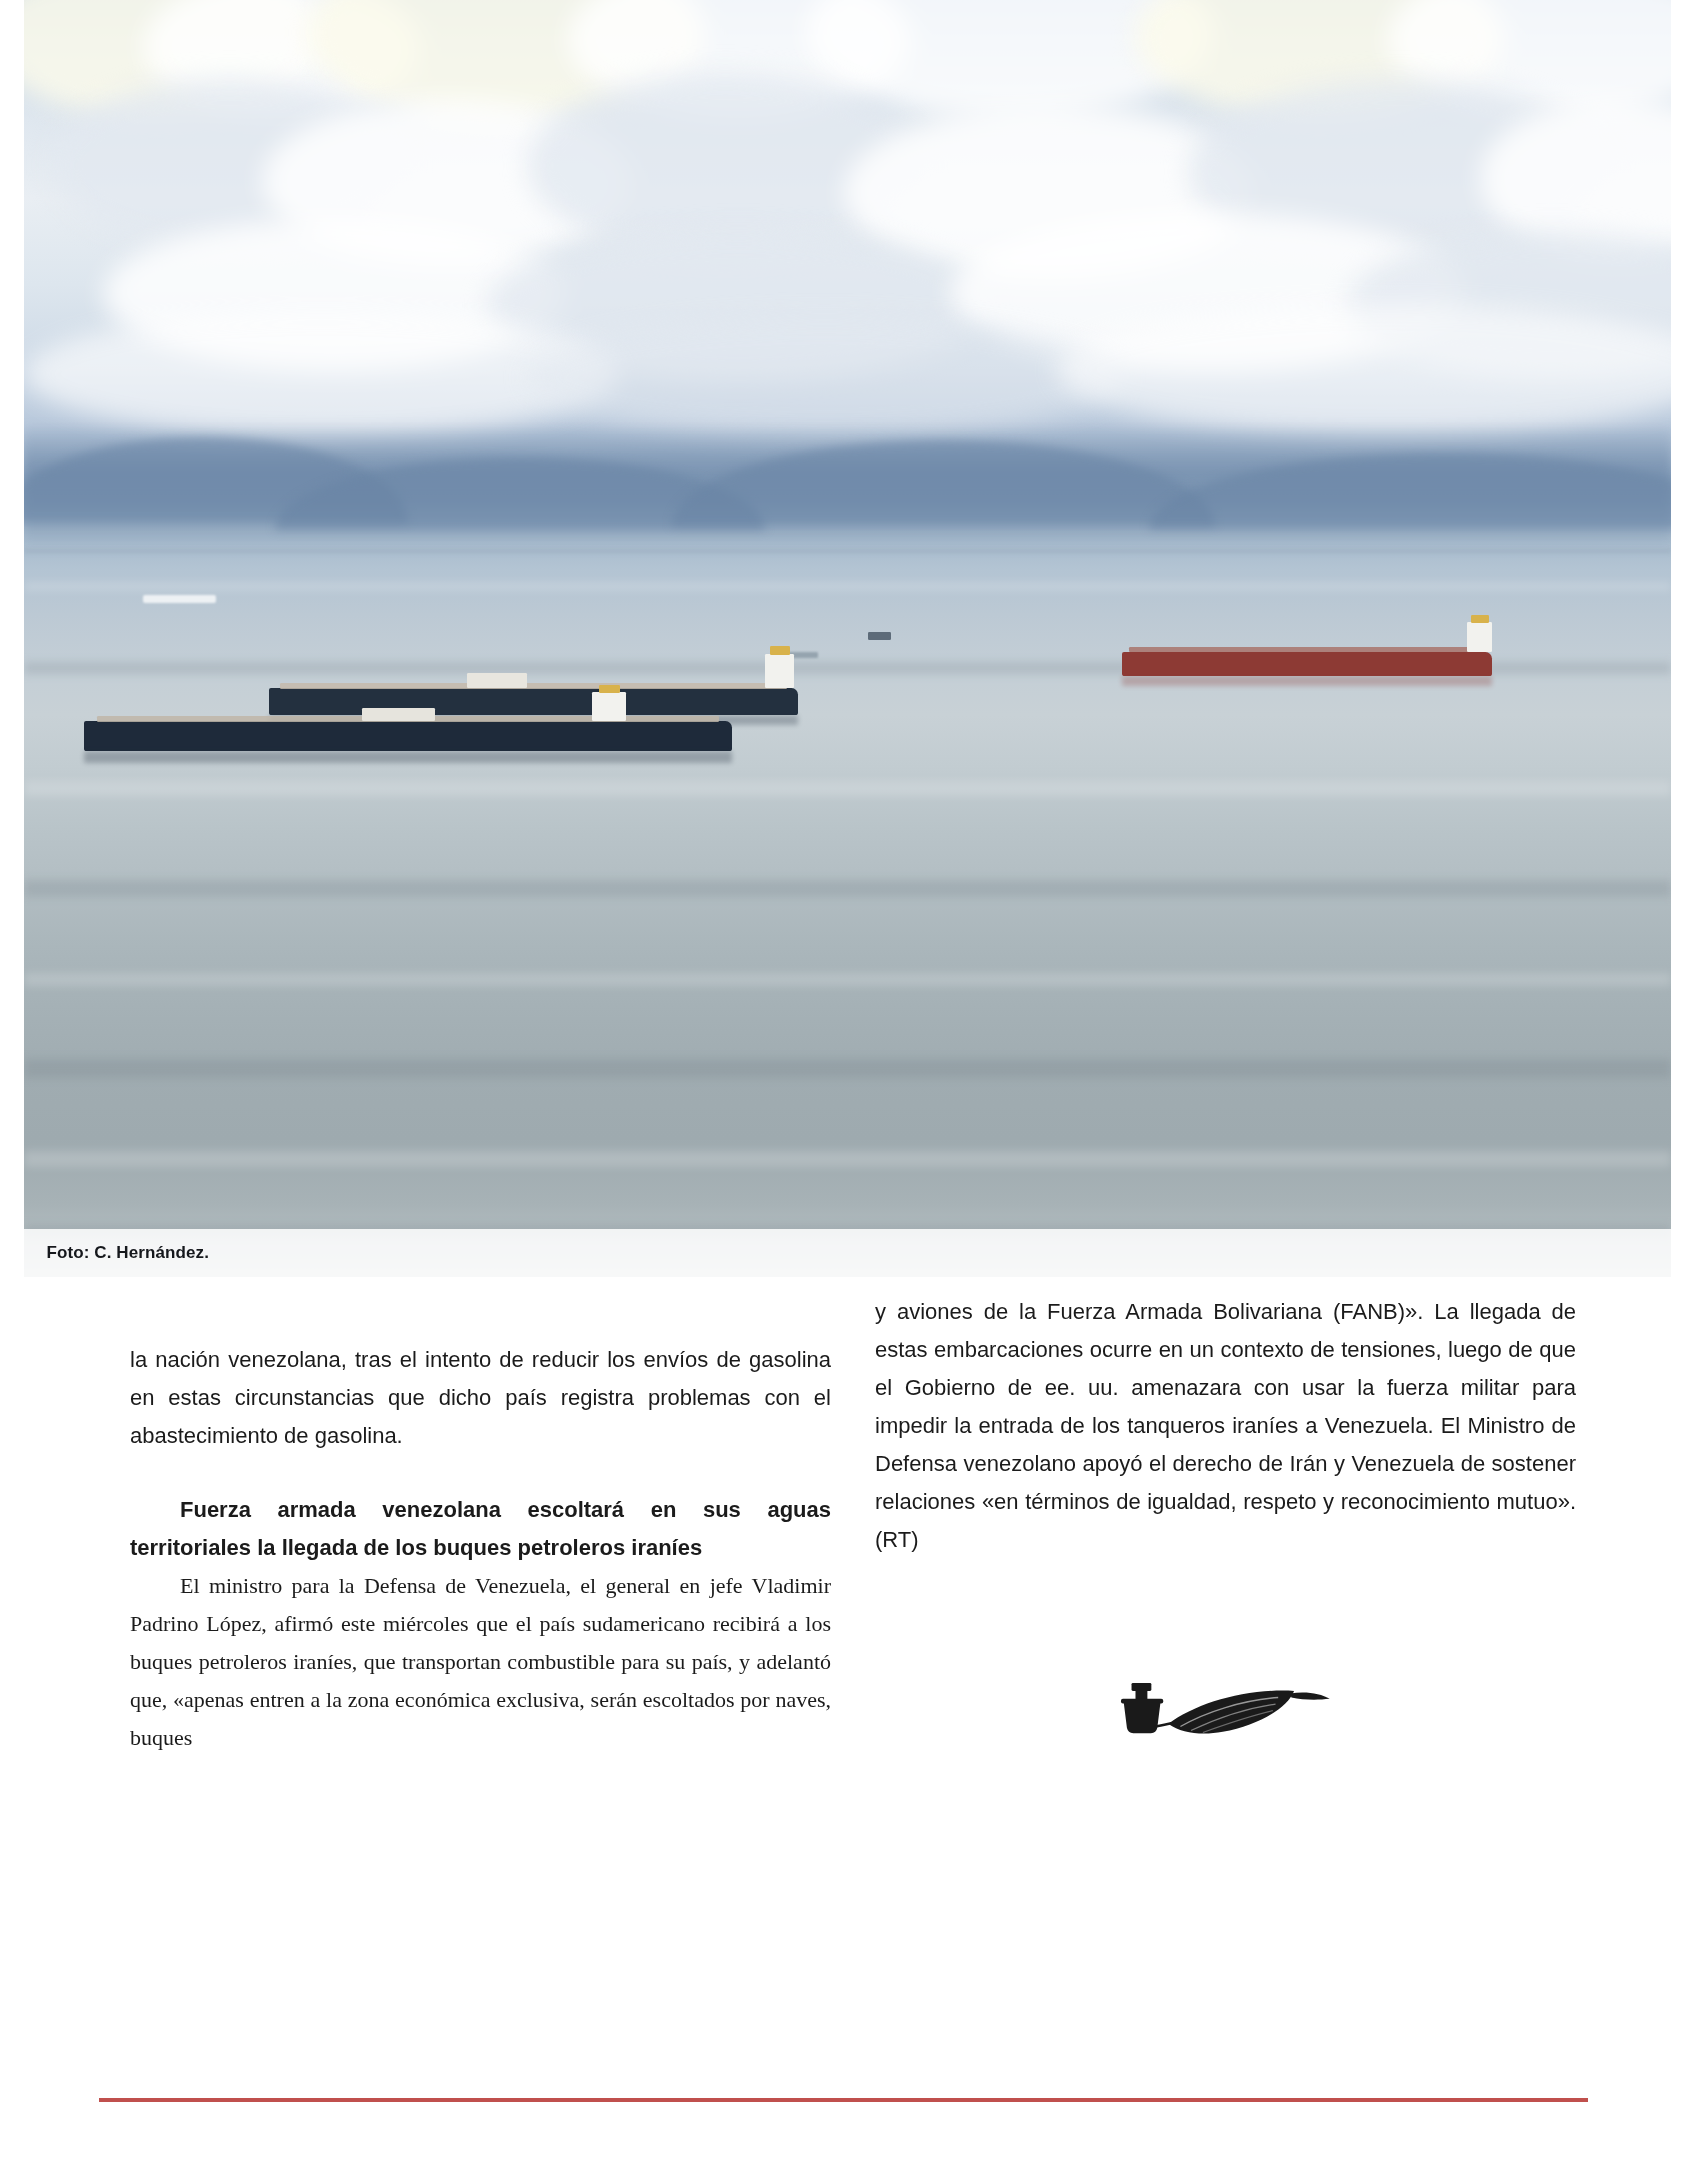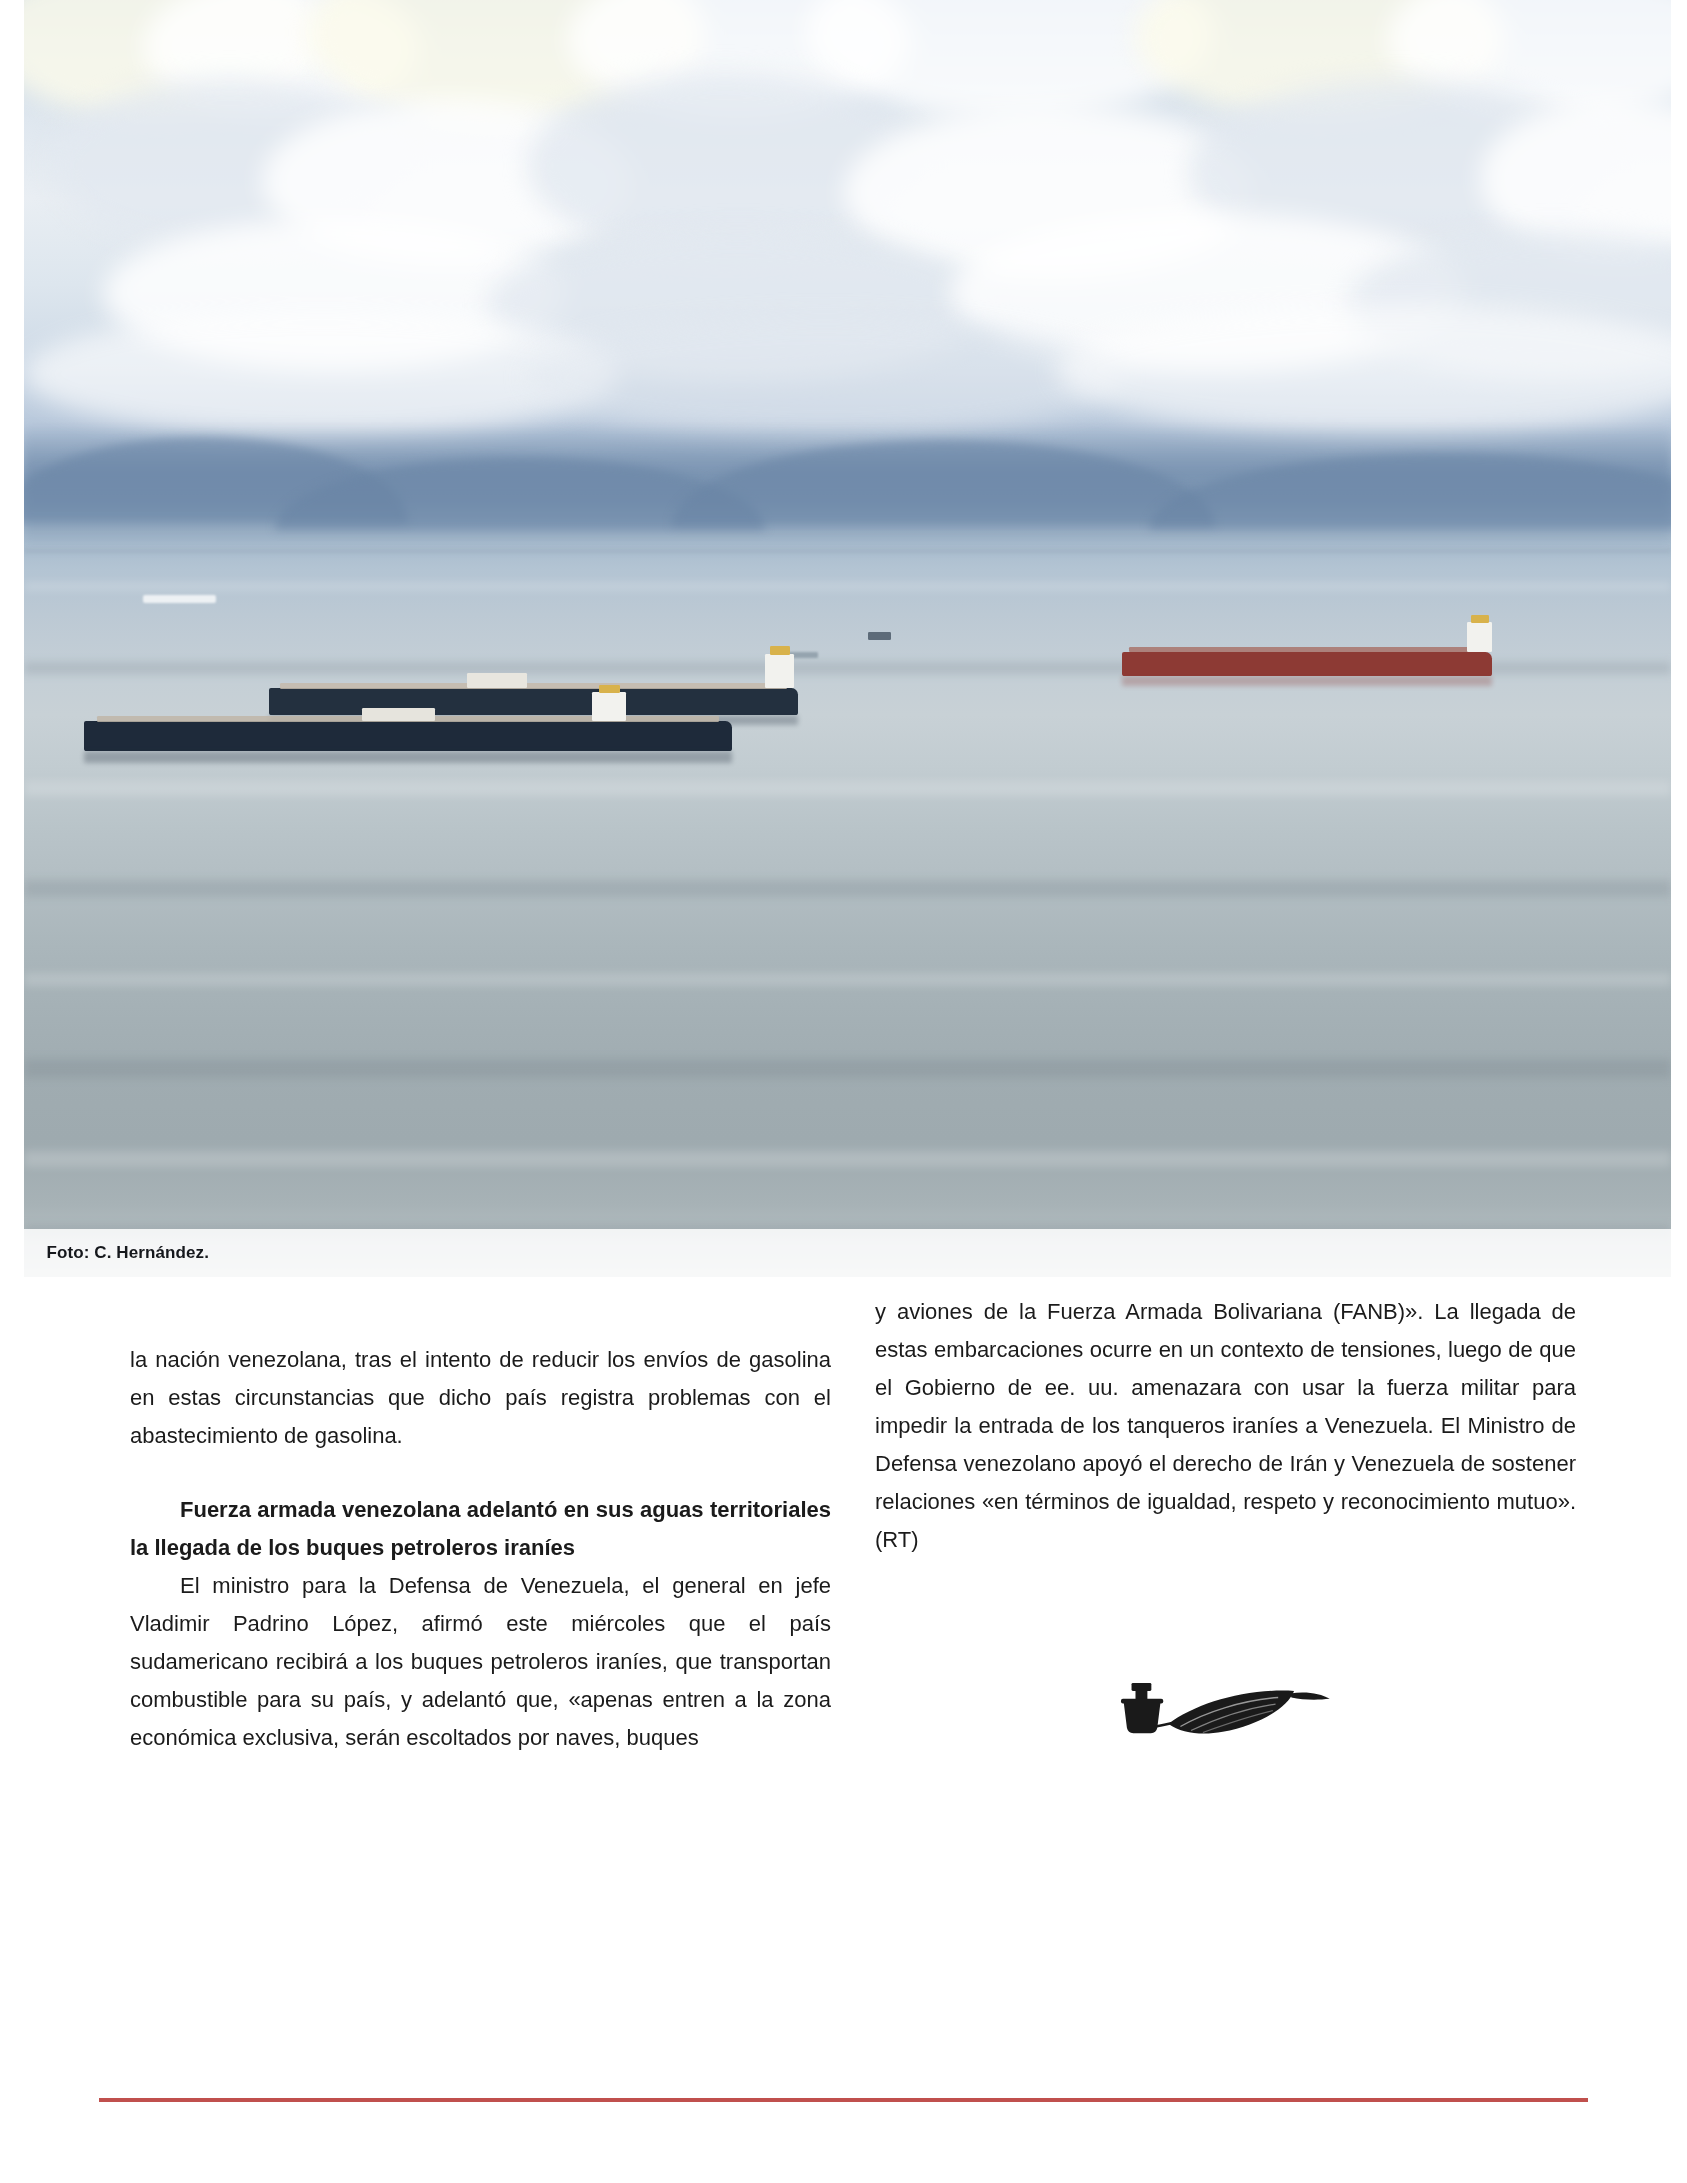--- a/index.html
+++ b/index.html
@@ -183,21 +183,21 @@
   }
   p {
     margin: 0 0 0 0;
     font-size: 22px;
     line-height: 38px;
     text-align: justify;
     text-justify: inter-word;
     color: #1b1b1b;
     hyphens: none;
   }
-  p.indent { text-indent: 50px; }
+  p.indent { text-indent: 50px; font-family: Liberation Serif, serif; }
   p.sub {
     font-weight: bold;
     text-indent: 50px;
   }
   p + p { margin-top: 0; }
   .gap-l { margin-top: 36px !important; }
 
   
   .quill {
     margin-top: 112px;
@@ -298,21 +298,21 @@
 
     <div class="photo-caption">
       <span>Foto: C. Hernández.</span>
     </div>
   </div>
 
   <div class="columns">
 
     <div class="col">
       <p>la nación venezolana, tras el intento de reducir los envíos de gasolina en estas circunstancias que dicho país registra problemas con el abastecimiento de gasolina.</p>
-      <p class="sub gap-l">Fuerza armada venezolana adelantó en sus aguas territoriales la llegada de los buques petroleros iraníes</p>
+      <p class="sub gap-l">Fuerza armada venezolana escoltará en sus aguas territoriales la llegada de los buques petroleros iraníes</p>
       <p class="indent">El ministro para la Defensa de Venezuela, el general en jefe Vladimir Padrino López, afirmó este miércoles que el país sudamericano recibirá a los buques petroleros iraníes, que transportan combustible para su país, y adelantó que, «apenas entren a la zona económica exclusiva, serán escoltados por naves, buques</p>
     </div>
 
     <div class="col">
       <p>y aviones de la Fuerza Armada Bolivariana (FANB)». La llegada de estas embarcaciones ocurre en un contexto de tensiones, luego de que el Gobierno de ee. uu. amenazara con usar la fuerza militar para impedir la entrada de los tanqueros iraníes a Venezuela. El Ministro de Defensa venezolano apoyó el derecho de Irán y Venezuela de sostener relaciones «en términos de igualdad, respeto y reconocimiento mutuo». (RT)</p>
 
       <div class="quill">
         <svg width="218" height="86" viewBox="0 0 330 130">
 
           <rect x="22" y="18" width="30" height="12" rx="2" fill="#1a1a1a"></rect>

